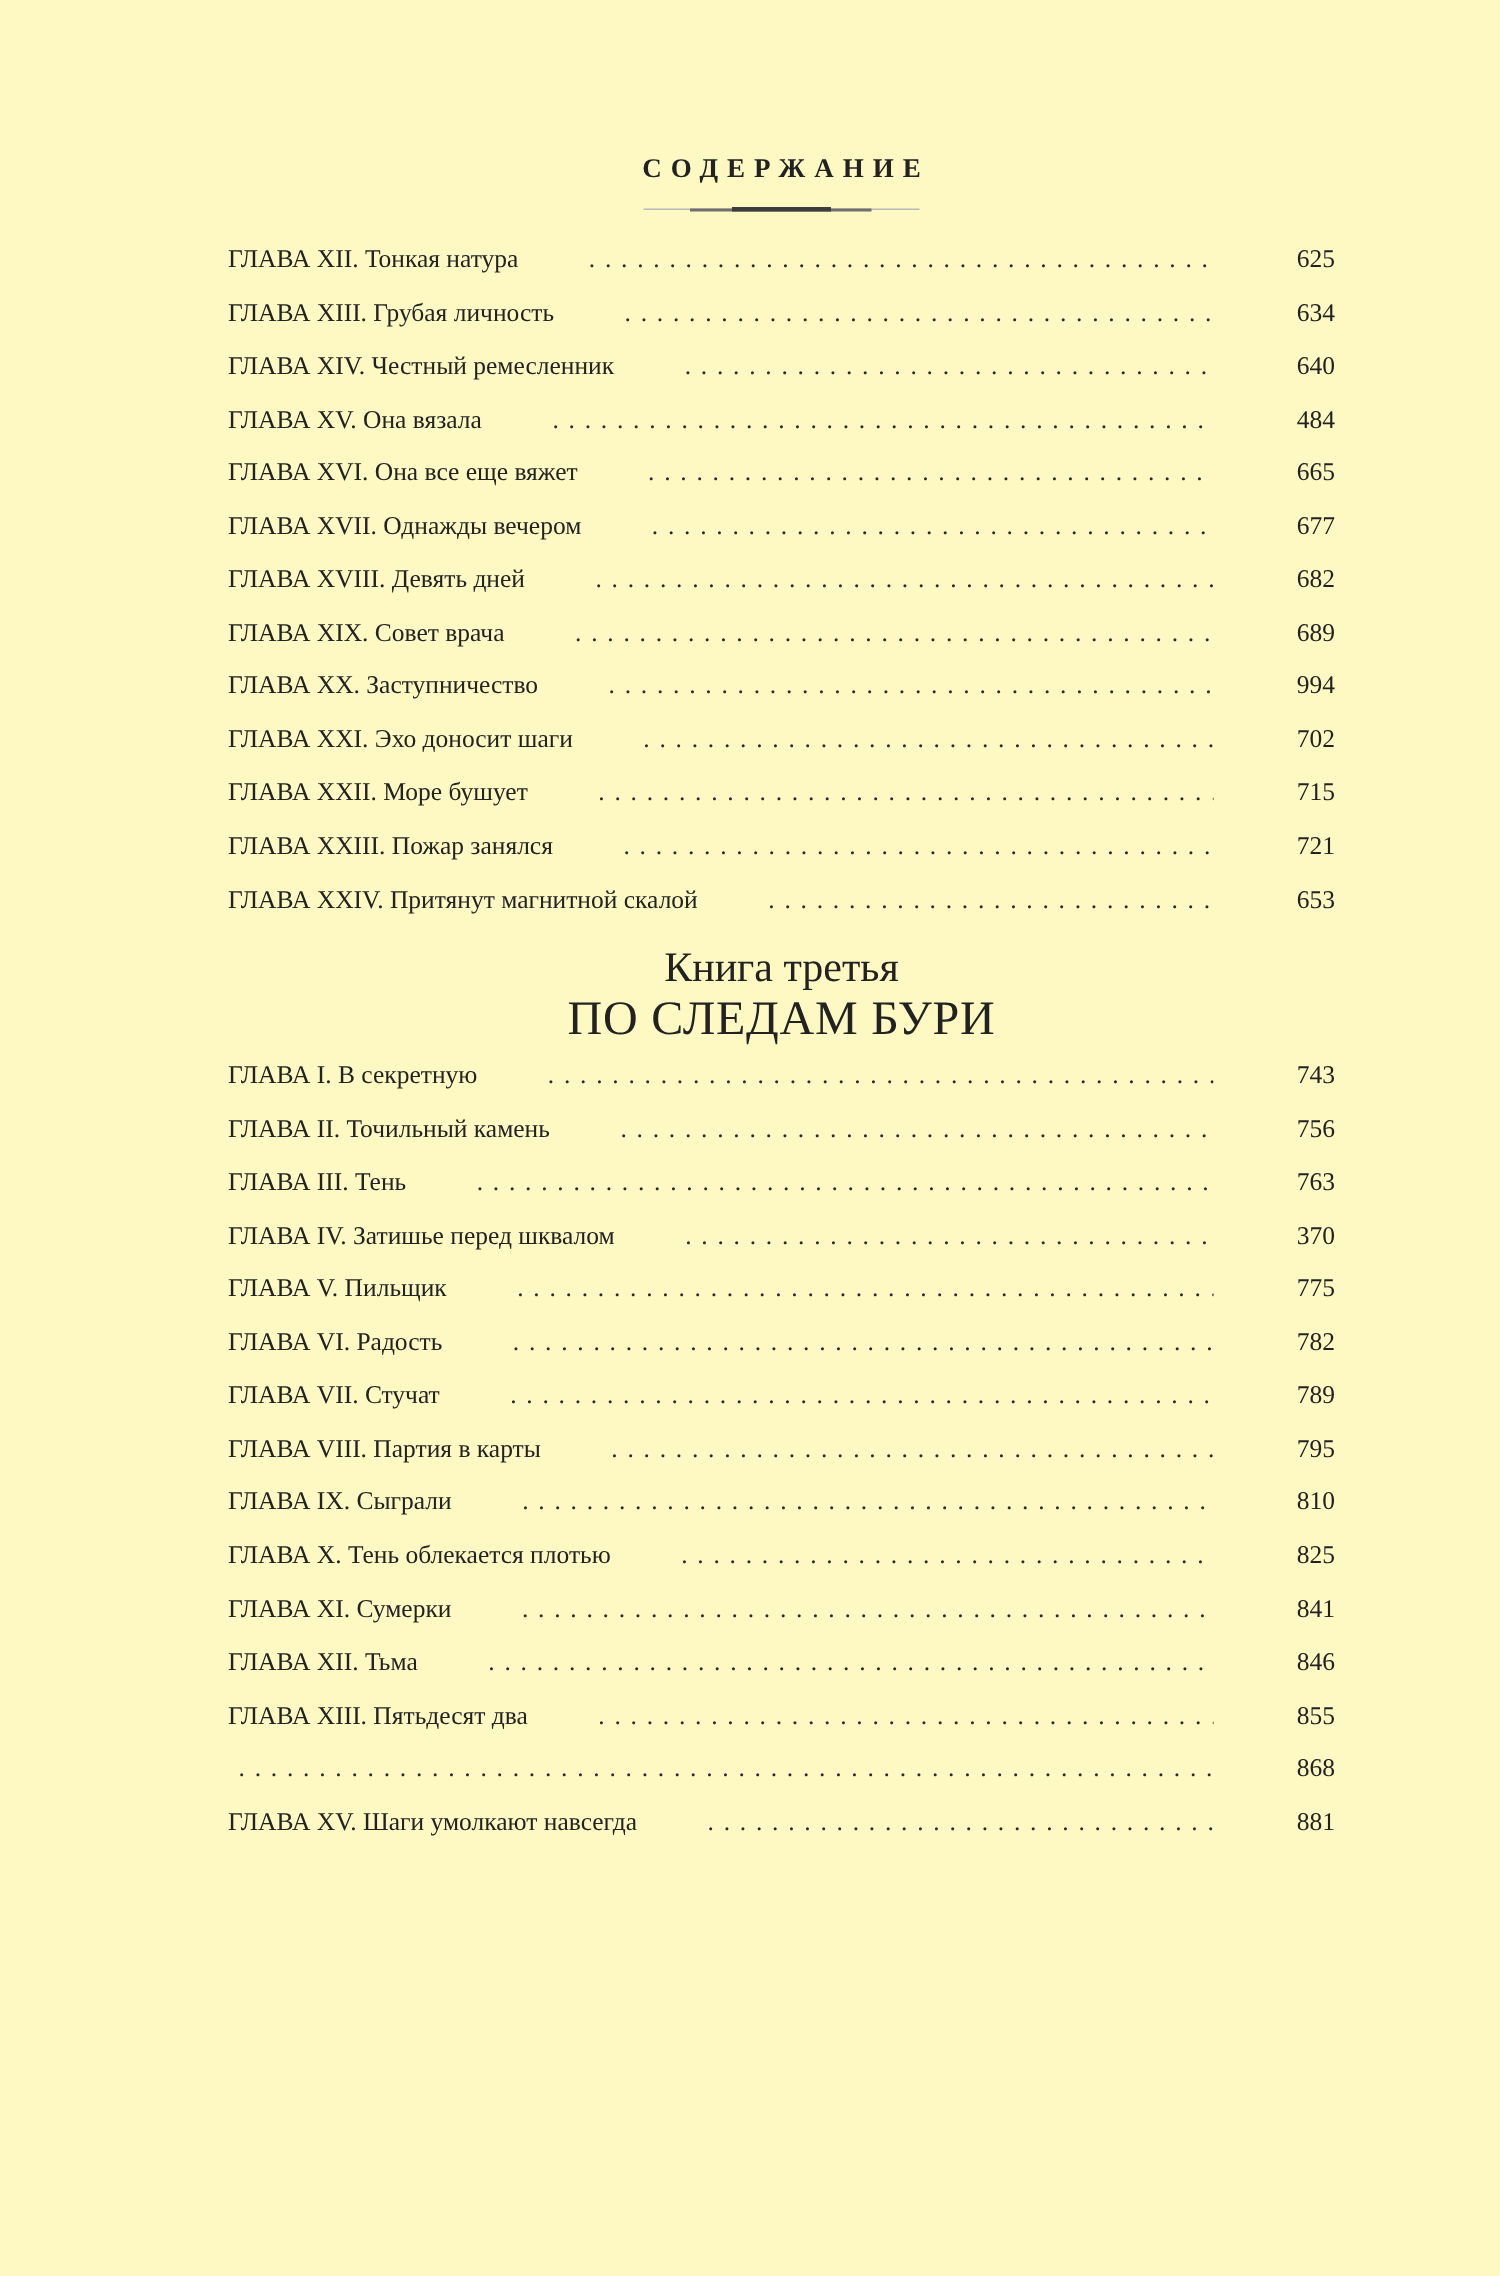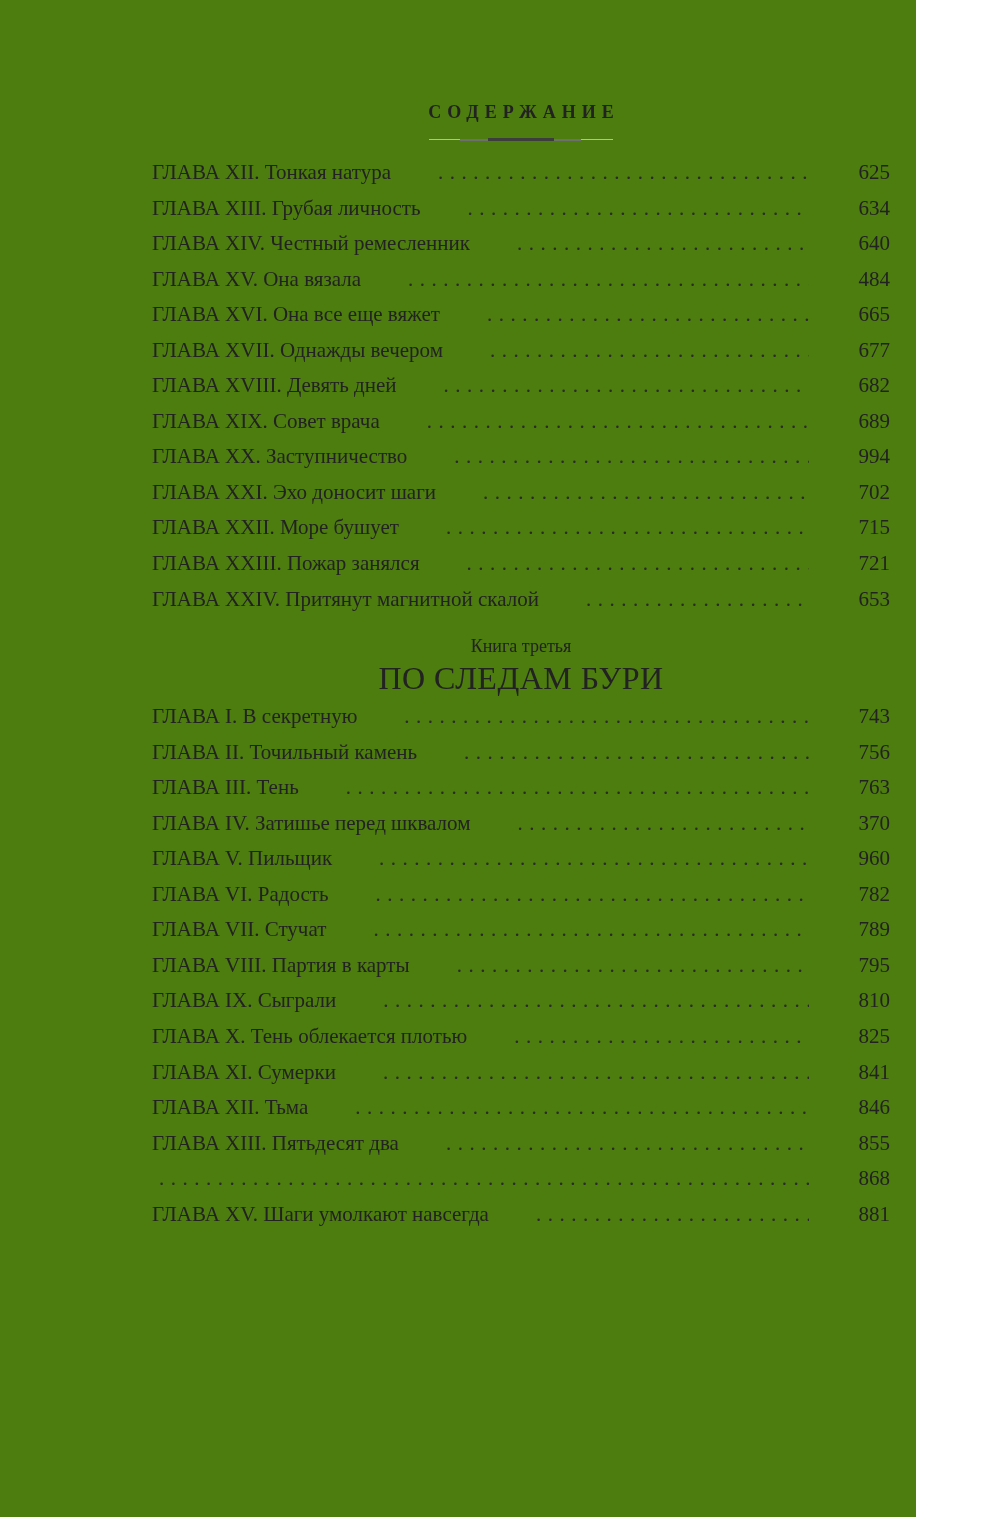--- a/index.html
+++ b/index.html
@@ -2,23 +2,23 @@
 <html lang="ru"><head>
 <meta charset="utf-8">
 <style>
   html, body {
     margin: 0;
     padding: 0;
     background: #ffffff;
   }
   .page {
     position: relative;
-    width: 916px;
+    width: 1000px;
     height: 1517px;
-    background: #4d7c0f;
+    background: #fef9c3;
     font-family: "Liberation Serif", "DejaVu Serif", serif;
     color: #222222;
     overflow: hidden;
   }
   .content {
     position: absolute;
     left: 152px;
     top: 0;
     width: 738px;
   }
@@ -49,21 +49,21 @@
     margin-top: 14px;
   }
   .entries {
     list-style: none;
     margin: 0;
     padding: 0;
   }
   .toc-row {
     display: flex;
     align-items: baseline;
-    font-size: 21px;
+    font-size: 17px;
     line-height: 35.55px;
     white-space: nowrap;
     gap: 40px;
   }
   .toc-label {
     flex: 0 0 auto;
   }
   .dot-leader {
     flex: 1 1 auto;
     min-width: 0;
@@ -80,21 +80,21 @@
     flex: 0 0 auto;
     text-align: right;
     min-width: 38px;
   }
   
   .book-heading {
     margin-top: 14px;
     text-align: center;
   }
   .book-kicker {
-    font-size: 18px;
+    font-size: 28px;
     line-height: 30px;
   }
   .book-title {
     font-size: 32px;
     line-height: 34px;
     letter-spacing: 0.5px;
   }
   .entries.part-three {
     margin-top: 4px;
   }
@@ -222,21 +222,21 @@
 
             <li class="toc-row">
               <span class="toc-label">ГЛАВА IV. Затишье перед шквалом</span>
               <span class="dot-leader"></span>
               <span class="toc-page">370</span>
             </li>
 
             <li class="toc-row">
               <span class="toc-label">ГЛАВА V. Пильщик</span>
               <span class="dot-leader"></span>
-              <span class="toc-page">960</span>
+              <span class="toc-page">775</span>
             </li>
 
             <li class="toc-row">
               <span class="toc-label">ГЛАВА VI. Радость</span>
               <span class="dot-leader"></span>
               <span class="toc-page">782</span>
             </li>
 
             <li class="toc-row">
               <span class="toc-label">ГЛАВА VII. Стучат</span>

